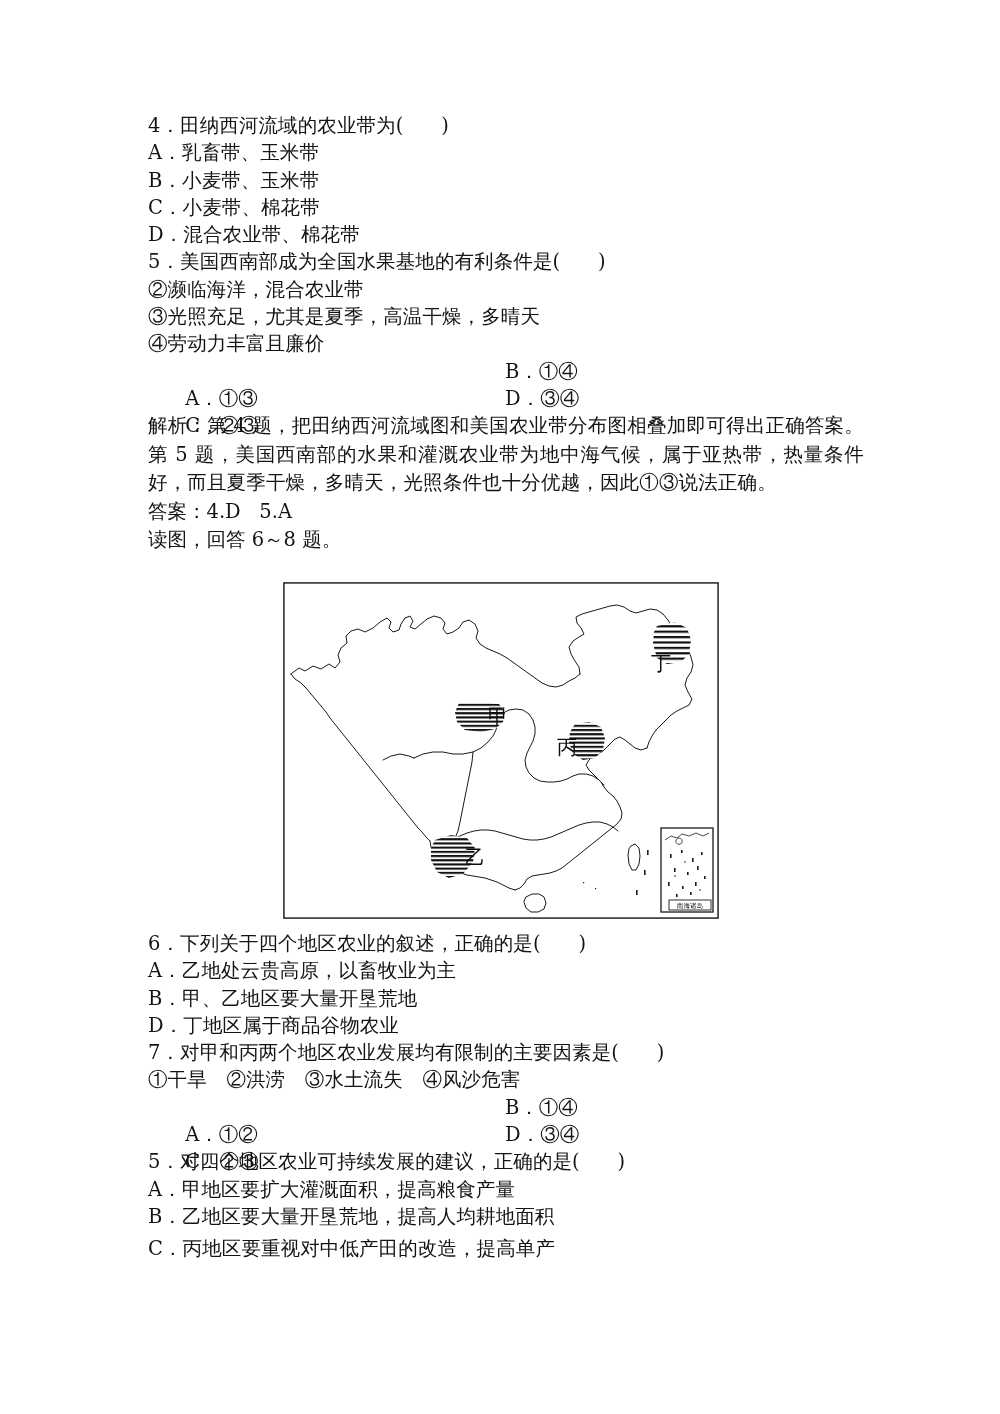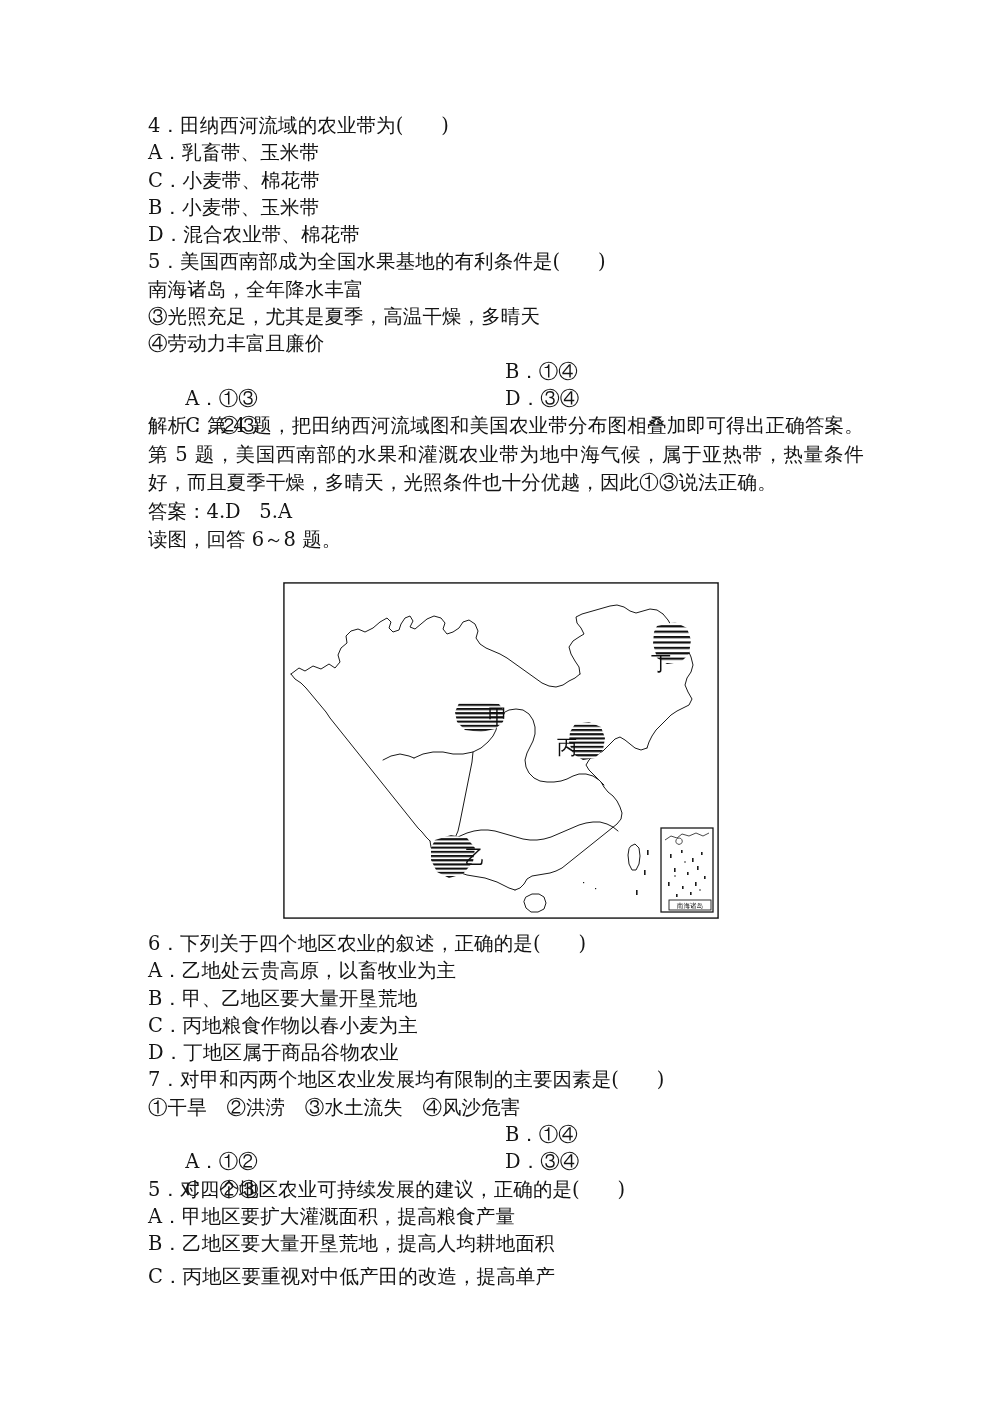--- a/index.html
+++ b/index.html
@@ -98,26 +98,26 @@
 </style>
 </head>
 <body>
 
 <div class="page">
 
   <div class="content">
 
     <div class="line q">4．田纳西河流域的农业带为(      )</div>
     <div class="line">A．乳畜带、玉米带</div>
+    <div class="line">B．小麦带、玉米带</div>
     <div class="line">C．小麦带、棉花带</div>
-    <div class="line">B．小麦带、玉米带</div>
     <div class="line">D．混合农业带、棉花带</div>
 
     <div class="line q">5．美国西南部成为全国水果基地的有利条件是(      )</div>
-    <div class="line">南海诸岛，全年降水丰富</div>
+    <div class="line">②濒临海洋，混合农业带</div>
     <div class="line">③光照充足，尤其是夏季，高温干燥，多晴天</div>
     <div class="line">④劳动力丰富且廉价</div>
 
     <div class="opt-row">
       <span>A．①③</span>
       <span class="col-b">B．①④</span>
     </div>
     <div class="opt-row">
       <span>C．②③</span>
       <span class="col-b">D．③④</span>
@@ -348,21 +348,20 @@
         <rect x="312" y="306" width="1.2" height="1.2"></rect>
       </g>
     </svg>
   </div>
 
   <div class="block-below">
 
     <div class="line q">6．下列关于四个地区农业的叙述，正确的是(      )</div>
     <div class="line">A．乙地处云贵高原，以畜牧业为主</div>
     <div class="line">B．甲、乙地区要大量开垦荒地</div>
-    <div class="line">C．丙地粮食作物以春小麦为主</div>
     <div class="line">D．丁地区属于商品谷物农业</div>
 
     <div class="line q">7．对甲和丙两个地区农业发展均有限制的主要因素是(      )</div>
     <div class="line">①干旱　②洪涝　③水土流失　④风沙危害</div>
     <div class="opt-row">
       <span>A．①②</span>
       <span class="col-b">B．①④</span>
     </div>
     <div class="opt-row">
       <span>C．②③</span>

